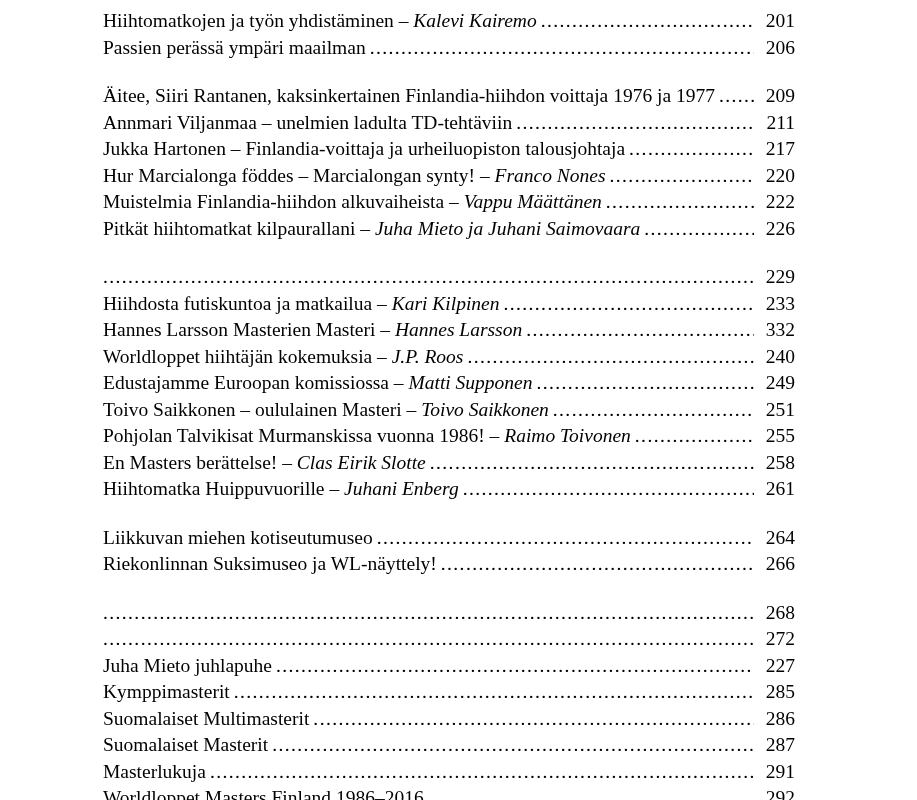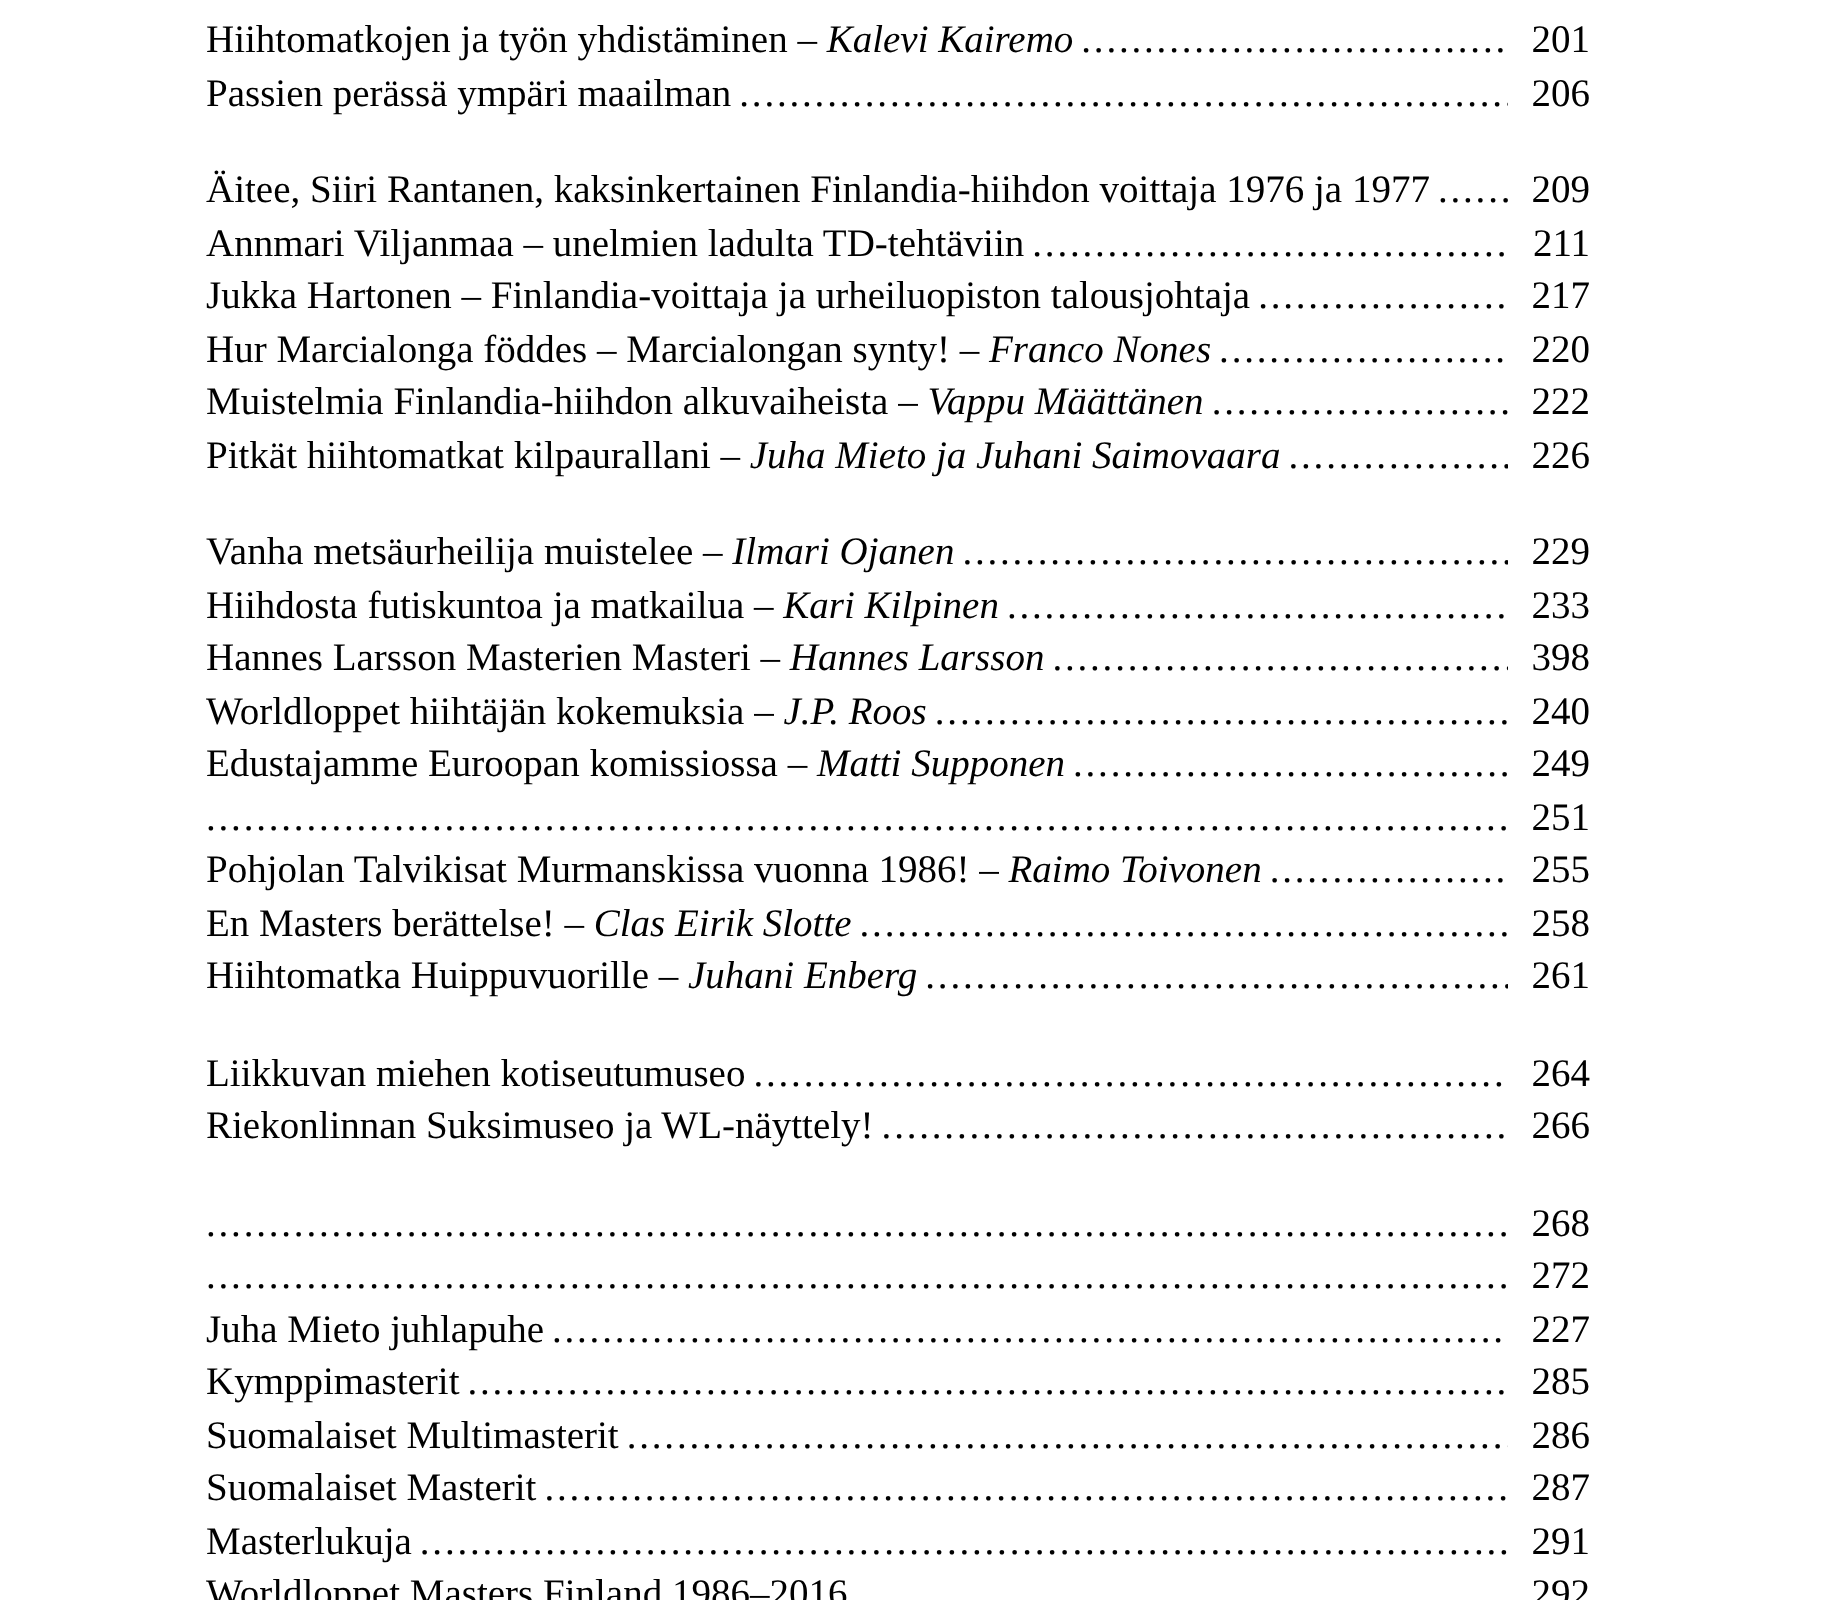--- a/index.html
+++ b/index.html
@@ -102,45 +102,45 @@
           <span class="toc-page">222</span>
         </div>
         <div class="toc-entry">
           <span class="toc-title"><span>Pitkät hiihtomatkat kilpaurallani – </span><span class="author">Juha Mieto ja Juhani Saimovaara</span></span>
           <span class="dots">.......................................................................................................................</span>
           <span class="toc-page">226</span>
         </div>
       </div>
       <div class="toc-group">
         <div class="toc-entry">
-          <span class="toc-title"><span>Vanha metsäurheilija muistelee – </span><span class="author">Ilmari Ojanen</span></span>
           <span class="dots">.......................................................................................................................</span>
           <span class="toc-page">229</span>
         </div>
         <div class="toc-entry">
           <span class="toc-title"><span>Hiihdosta futiskuntoa ja matkailua – </span><span class="author">Kari Kilpinen</span></span>
           <span class="dots">.......................................................................................................................</span>
           <span class="toc-page">233</span>
         </div>
         <div class="toc-entry">
           <span class="toc-title"><span>Hannes Larsson Masterien Masteri – </span><span class="author">Hannes Larsson</span></span>
           <span class="dots">.......................................................................................................................</span>
-          <span class="toc-page">398</span>
+          <span class="toc-page">332</span>
         </div>
         <div class="toc-entry">
           <span class="toc-title"><span>Worldloppet hiihtäjän kokemuksia – </span><span class="author">J.P. Roos</span></span>
           <span class="dots">.......................................................................................................................</span>
           <span class="toc-page">240</span>
         </div>
         <div class="toc-entry">
           <span class="toc-title"><span>Edustajamme Euroopan komissiossa – </span><span class="author">Matti Supponen</span></span>
           <span class="dots">.......................................................................................................................</span>
           <span class="toc-page">249</span>
         </div>
         <div class="toc-entry">
+          <span class="toc-title"><span>Toivo Saikkonen – oululainen Masteri – </span><span class="author">Toivo Saikkonen</span></span>
           <span class="dots">.......................................................................................................................</span>
           <span class="toc-page">251</span>
         </div>
         <div class="toc-entry">
           <span class="toc-title"><span>Pohjolan Talvikisat Murmanskissa vuonna 1986! – </span><span class="author">Raimo Toivonen</span></span>
           <span class="dots">.......................................................................................................................</span>
           <span class="toc-page">255</span>
         </div>
         <div class="toc-entry">
           <span class="toc-title"><span>En Masters berättelse! – </span><span class="author">Clas Eirik Slotte</span></span>

